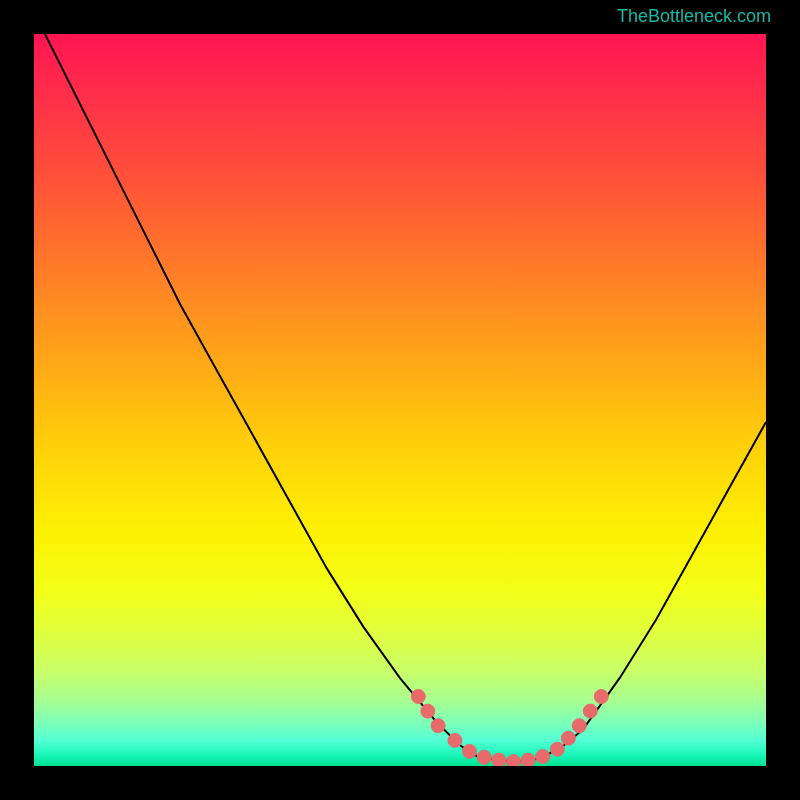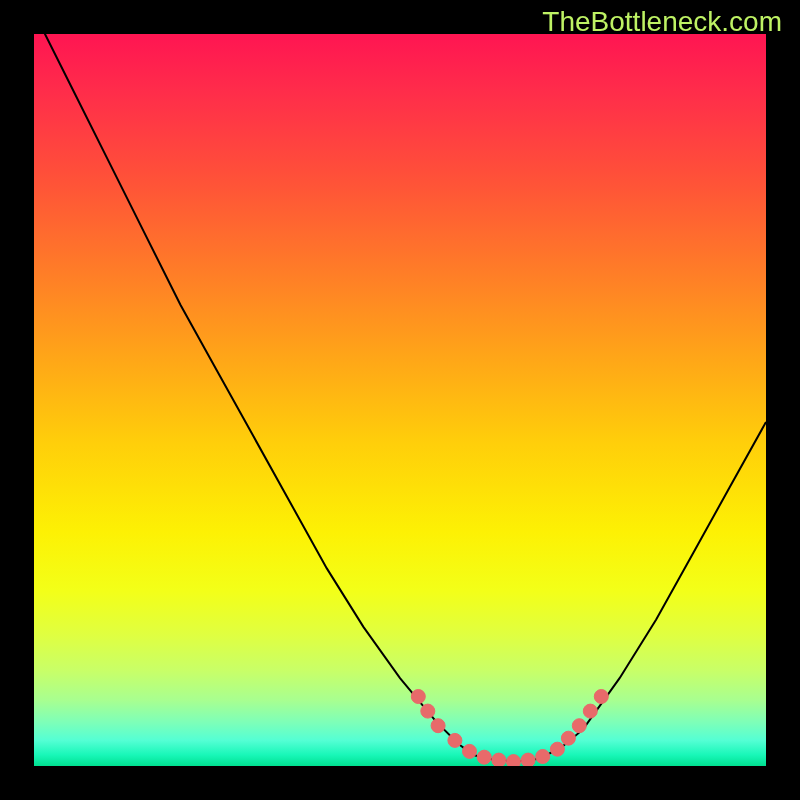--- a/index.html
+++ b/index.html
@@ -7,23 +7,23 @@
       width: 800px;
       height: 800px;
       background: #000;
       position: relative;
       font-family: Arial, sans-serif;
       overflow: hidden;
     }
     .watermark {
       position: absolute;
       top: 6px;
-      right: 18px;
-      color: #bef264;
-      font-size: 28px;
+      right: 29px;
+      color: #14b8a6;
+      font-size: 18px;
       z-index: 10;
     }
     .plot-area {
       position: absolute;
       left: 34px;
       top: 34px;
       width: 732px;
       height: 732px;
       background: linear-gradient(to bottom,
         #ff1552 0%,

